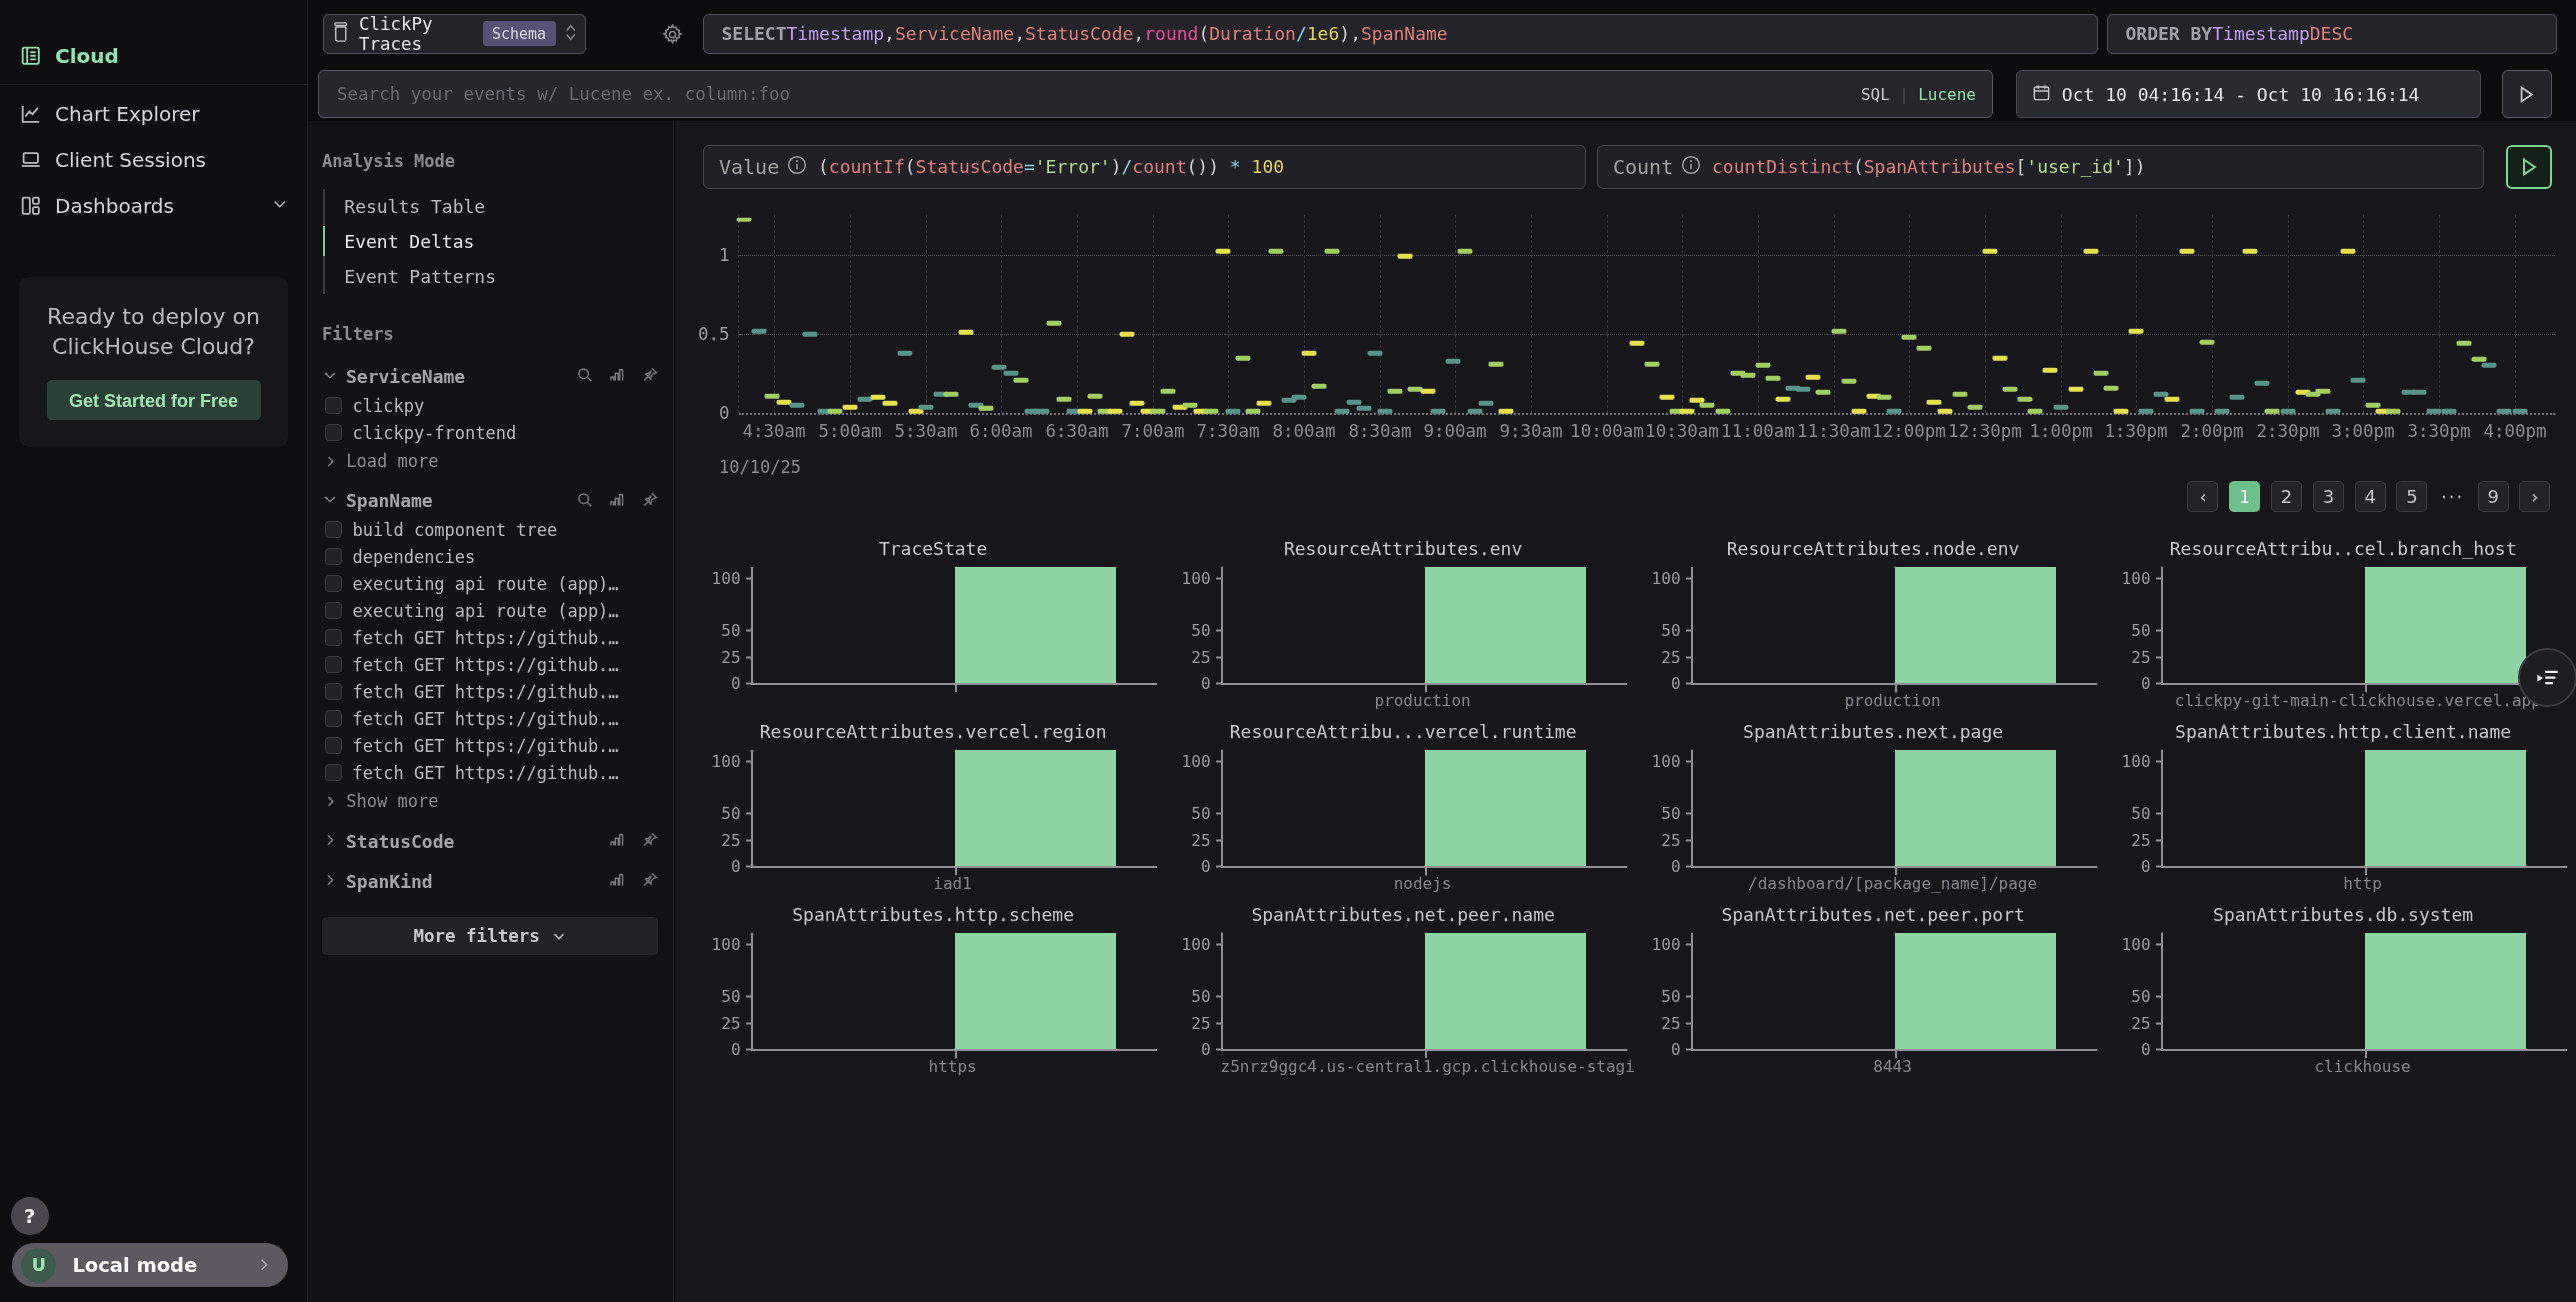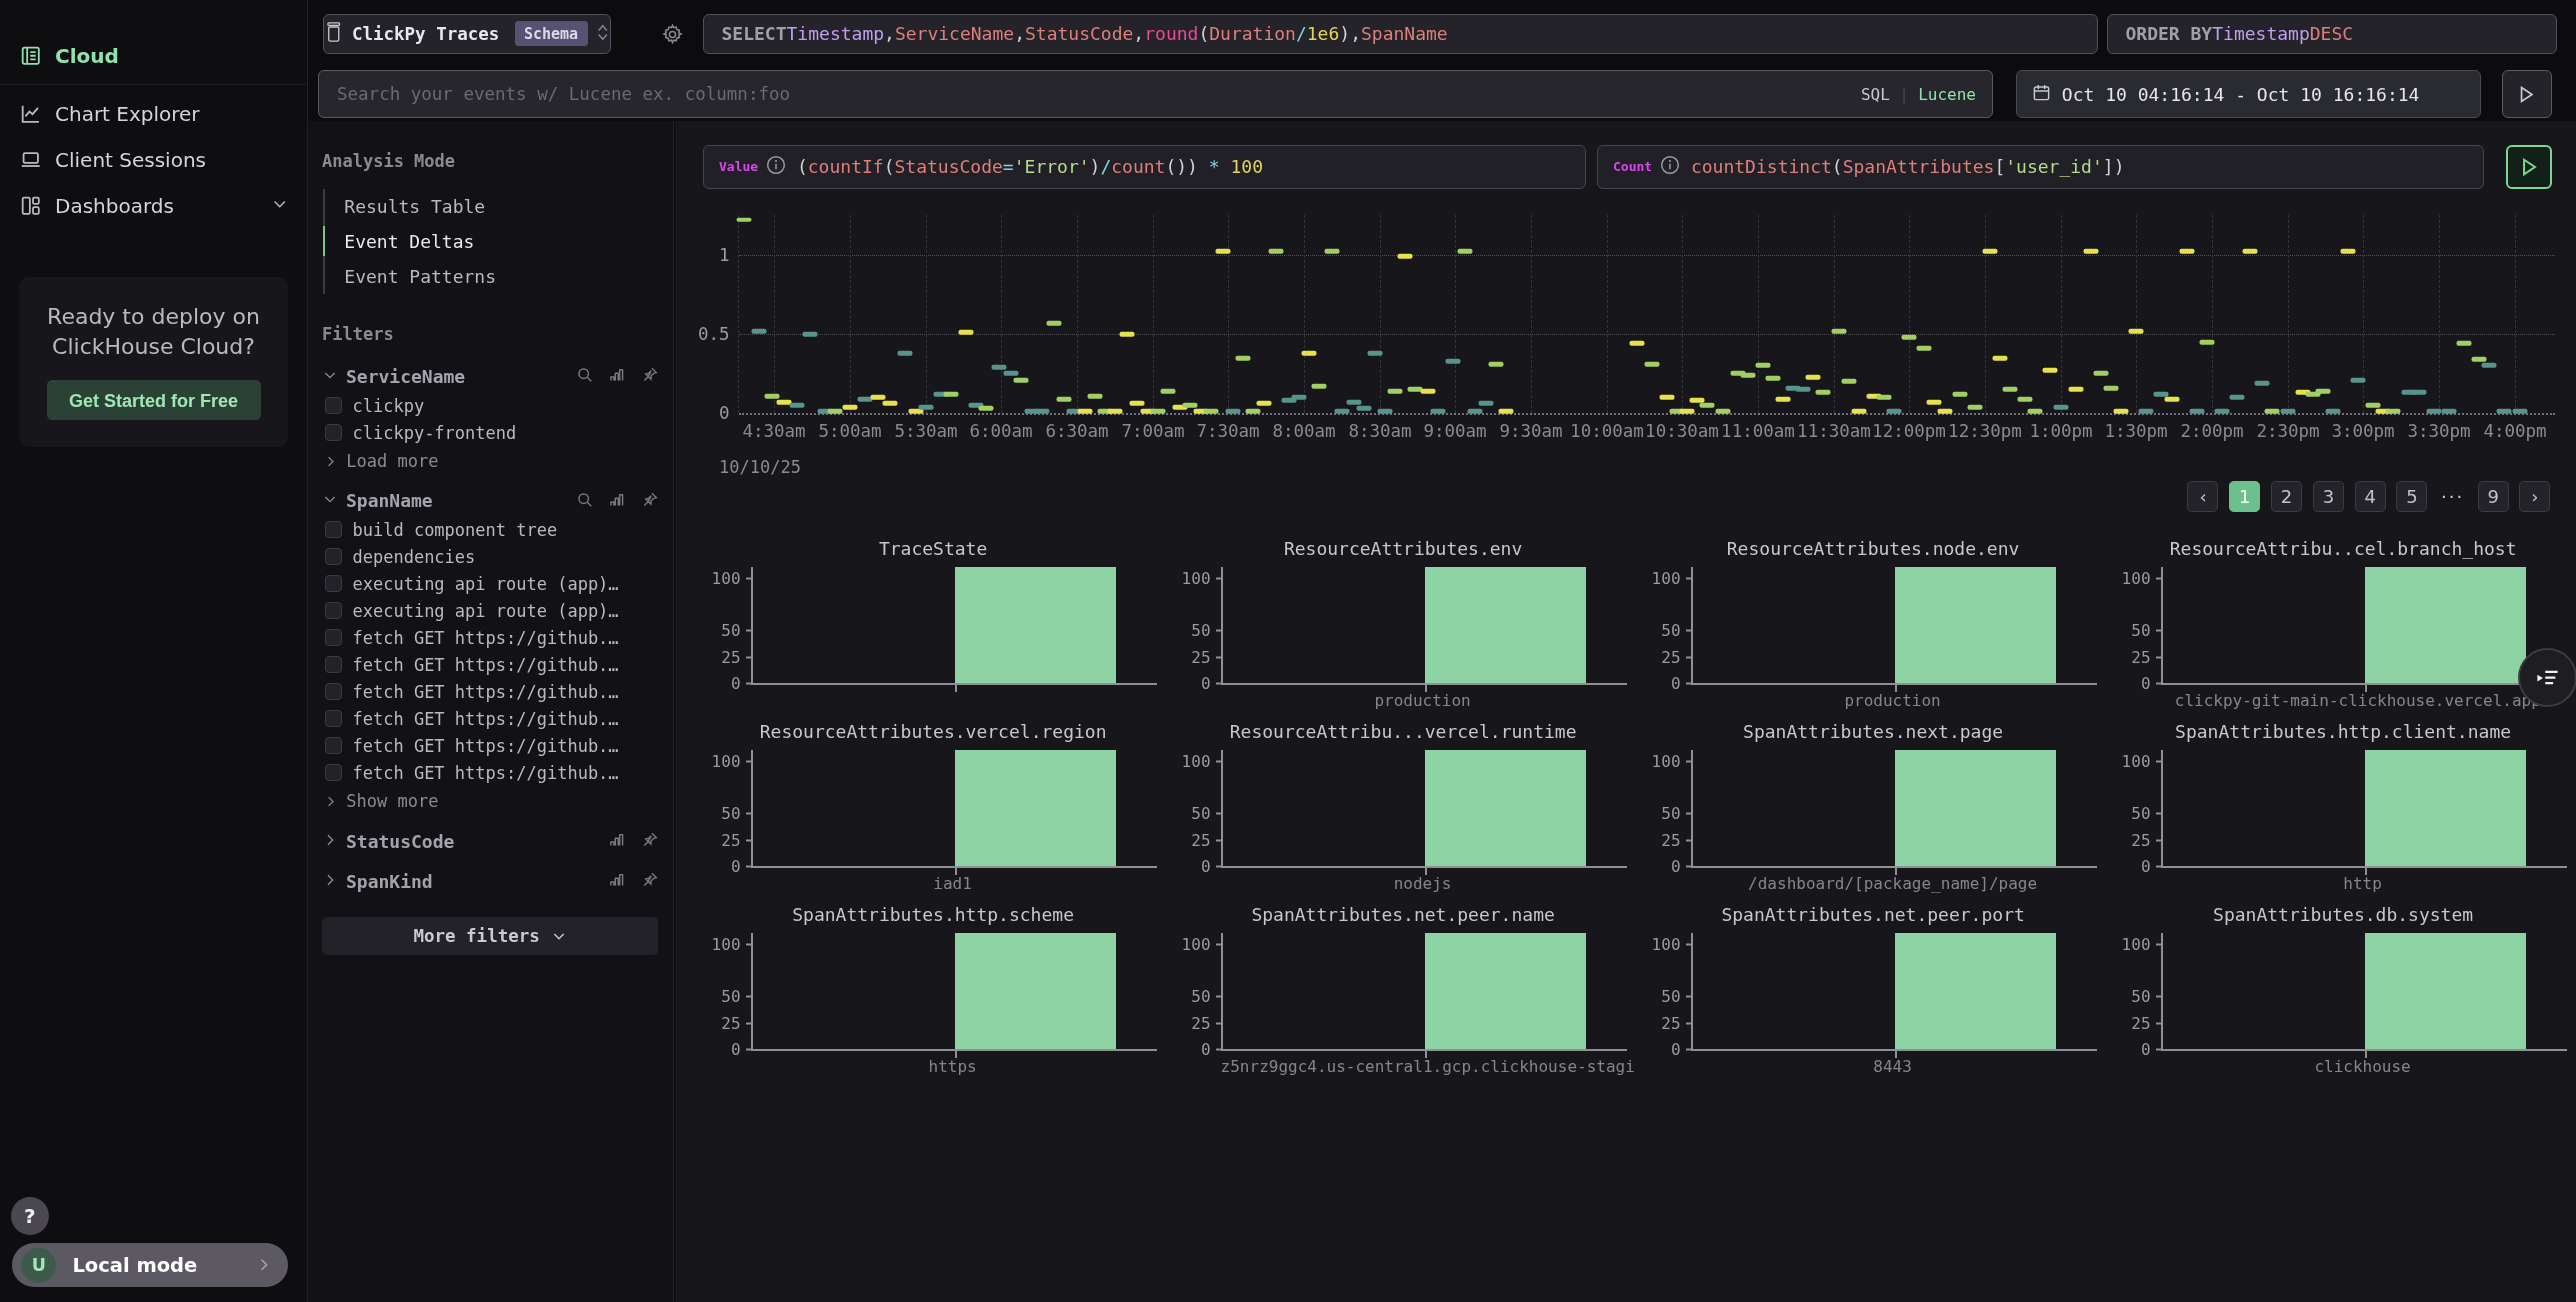--- a/index.html
+++ b/index.html
@@ -29,21 +29,21 @@
   .mode-pill{position:absolute;left:12px;bottom:15px;width:276px;height:44px;border-radius:23px;background:#5d5963;
              display:flex;align-items:center;cursor:pointer;}
   .mode-avatar{width:35px;height:35px;border-radius:50%;background:#3e5a4a;color:#9fe8b4;font-size:17.5px;font-weight:bold;
                display:flex;align-items:center;justify-content:center;margin-left:9.4px;}
   .mode-label{font-size:19.5px;font-weight:bold;color:#ffffff;margin-left:16px;flex:1;}
   .mode-chev{width:17.5px;height:17.5px;margin-right:16px;opacity:.7;}
 
   
   .box{position:absolute;background:#232329;border:1.3px solid #50505a;border-radius:6px;box-sizing:border-box;
        display:flex;align-items:center;}
-  .source-box{left:323px;top:13.5px;width:288px;height:40px;padding:0 1px;cursor:pointer;font-weight:bold;}
+  .source-box{left:323px;top:13.5px;width:263px;height:40px;padding:0 8px;cursor:pointer;}
   .source-label{font-size:17.5px;color:#e8e8ec;margin-left:9.4px;}
   .schema-badge{background:#575174;color:#dcd9e8;font-size:15px;border-radius:3.4px;padding:3.4px 9.4px;margin-left:auto;}
   .updown{margin-left:8px;opacity:.8;}
   .gear{position:absolute;left:661px;top:23px;width:23px;height:23px;color:#8a8a90;cursor:pointer;}
   .select-box{left:703px;top:13.5px;width:1395px;height:40px;padding:0 17.5px;font-size:18px;}
   .orderby-box{left:2107px;top:13.5px;width:450px;height:40px;padding:0 17.5px;font-size:18px;}
   .search-box{left:318px;top:70px;width:1675px;height:48px;background:#26262c;border:1.3px solid #5a5a64;padding:0 16px;}
   .search-input{flex:1;background:transparent;border:none;outline:none;color:#c9c9cf;font-size:17.5px;
                 font-family:"DejaVu Sans Mono","Liberation Mono",monospace;}
   .search-input::placeholder{color:#6a6a72;}
@@ -76,21 +76,21 @@
   .fmore{display:flex;align-items:center;height:30px;color:#8a8a92;font-size:17px;cursor:pointer;}
   .fmore svg{margin:0 8px 0 1.3px;}
   .more-filters{margin-top:20px;width:100%;height:38px;background:#222228;border:none;border-radius:4.7px;color:#c9c9cf;
                 font-size:17.5px;font-weight:bold;font-family:"DejaVu Sans Mono","Liberation Mono",monospace;cursor:pointer;
                 display:flex;align-items:center;justify-content:center;gap:10.8px;}
 
   
   .main{position:absolute;left:675px;top:121px;right:0;bottom:0;background:#17171b;}
   .metric-box{position:absolute;background:#202026;border:1.3px solid #45454d;border-radius:6px;box-sizing:border-box;
               display:flex;align-items:center;padding:0 15px;height:44px;top:23.6px;}
-  .metric-label{font-size:13px;font-weight:bold;color:#d946ef;margin-right:8px;}
+  .metric-label{font-size:20px;font-weight:normal;color:#a3a3a3;margin-right:8px;}
   .metric-code{font-size:18px;margin-left:10.8px;white-space:nowrap;overflow:hidden;}
   .value-box{left:28px;width:883px;}
   .count-box{left:922px;width:887px;}
   .green-run{position:absolute;left:1831px;top:23.6px;width:46px;height:44px;background:#132018;border:2px solid #77d795;
              border-radius:6px;display:flex;align-items:center;justify-content:center;cursor:pointer;box-sizing:border-box;}
 
   
   .scatter{position:absolute;left:63px;top:94px;width:1816px;height:198px;border-left:0.7px dashed #33333a;}
   .hline{position:absolute;left:0;right:0;border-top:1.3px dotted #4e4e55;}
   .hline.zero{border-top:2px dotted #72727a;}

